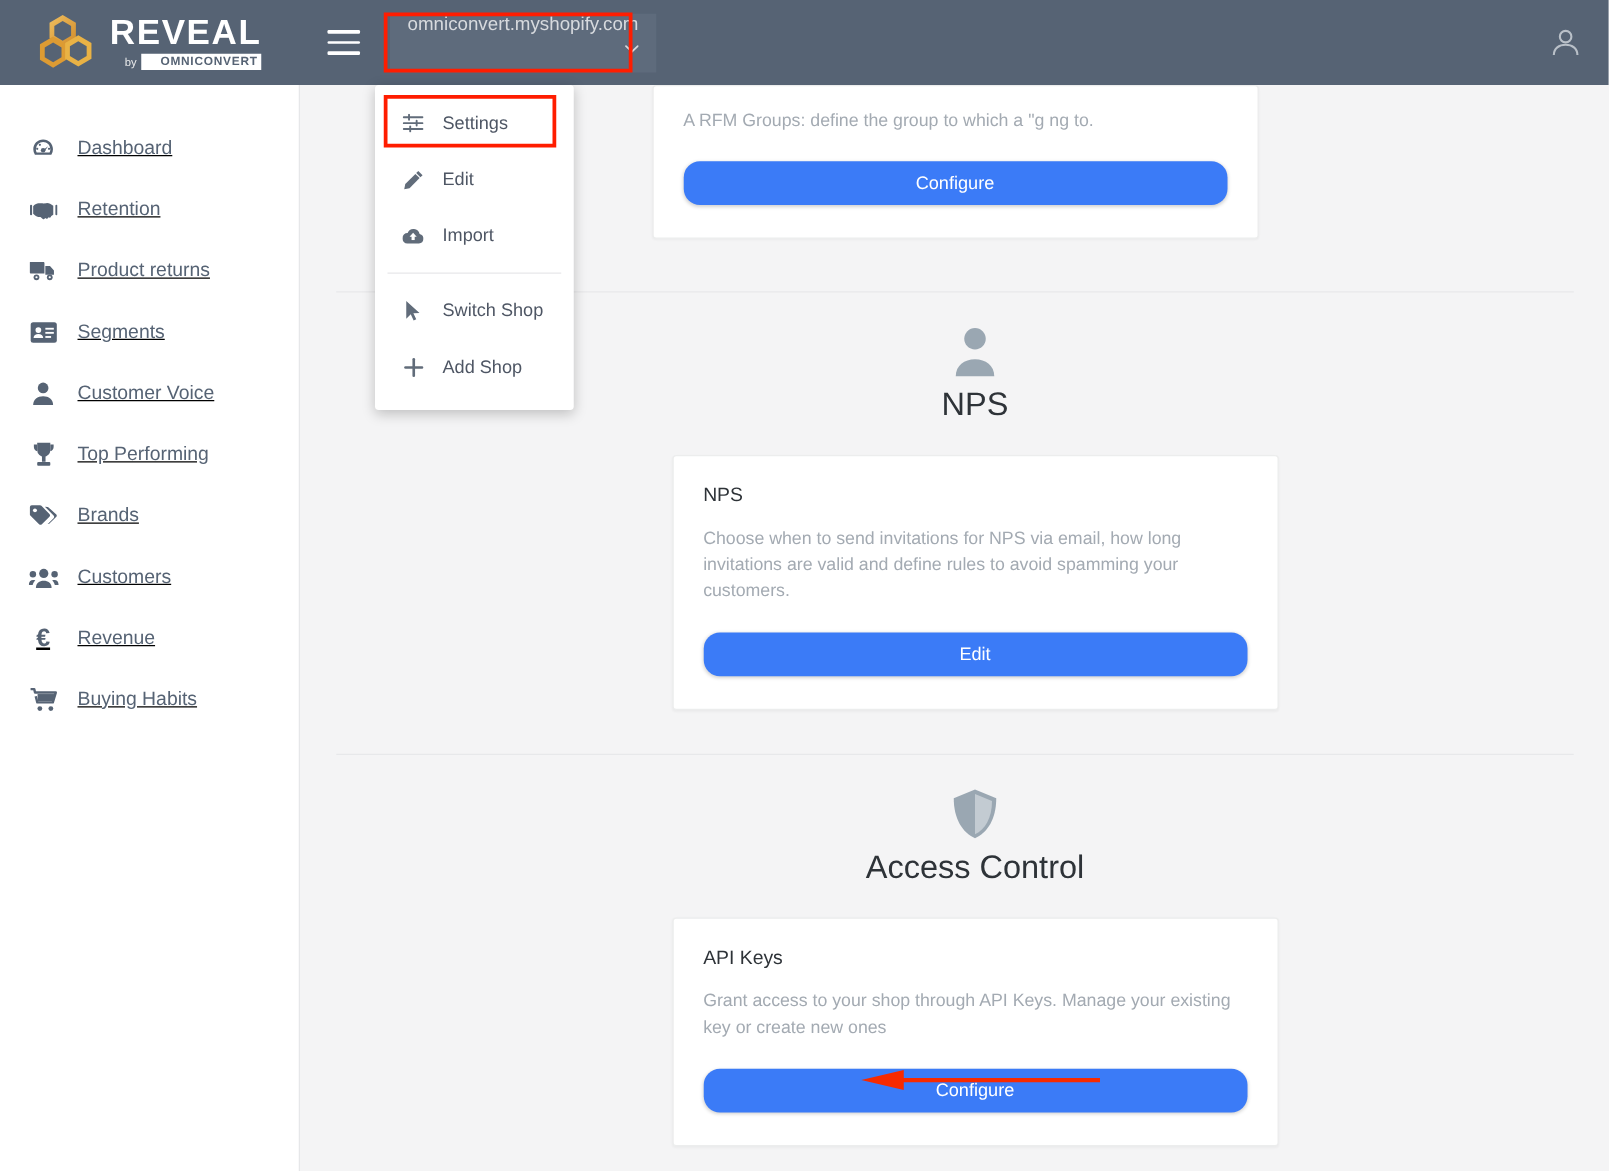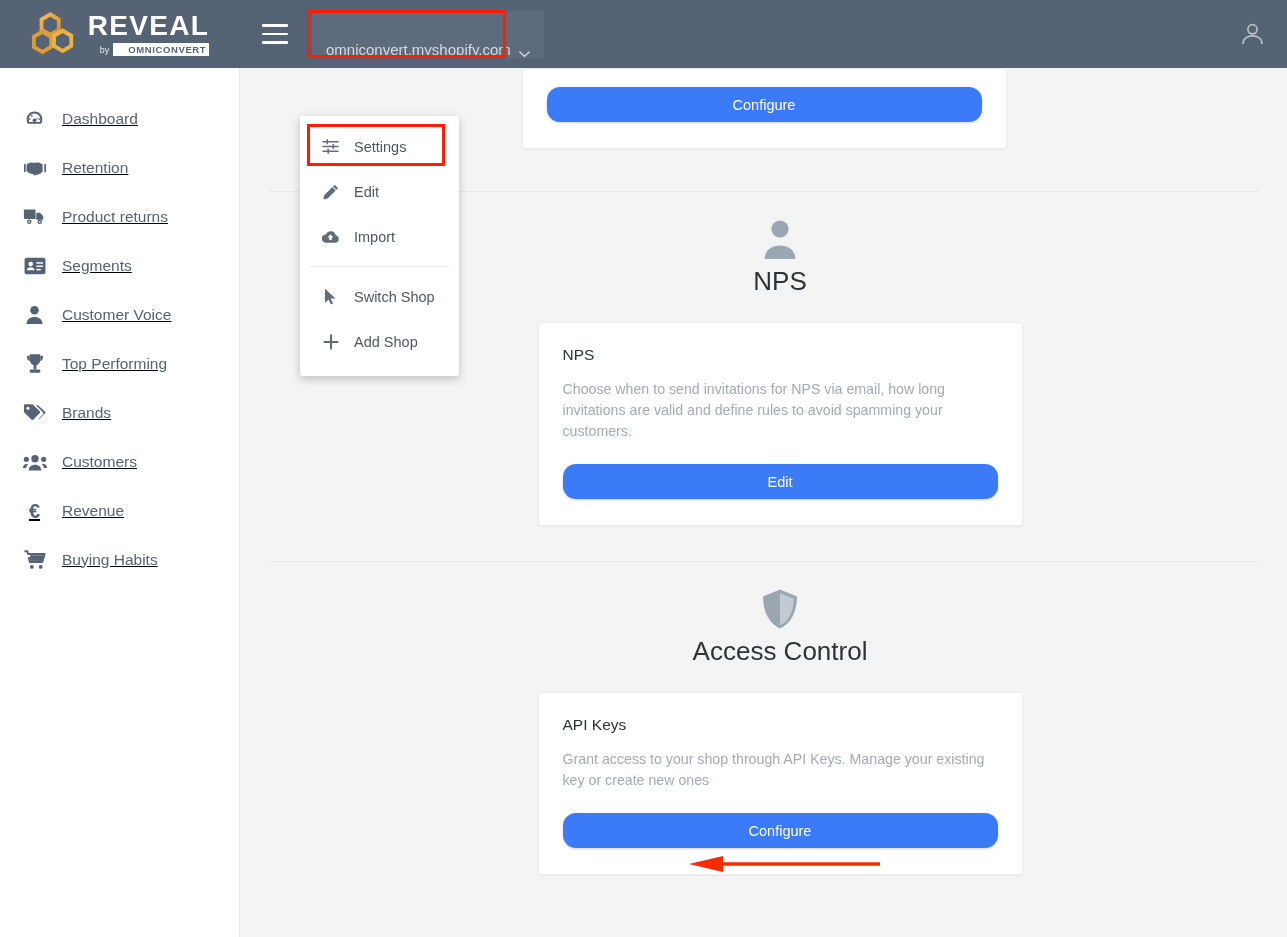--- a/index.html
+++ b/index.html
@@ -48,20 +48,21 @@
   .hamburger span { display: block; height: 2.6px; background: #ffffff; border-radius: 1px; }
 
   .shop-select {
     position: relative;
     margin-left: 24px;
     height: 47px;
     padding: 0 14px 0 14px;
     background: #5e6b7c;
     display: flex; align-items: flex-end; gap: 8px;
     cursor: pointer;
+    flex-direction: column;
   }
   .shop-select .shop-name { color: #d7dade; font-size: 15px; }
   .shop-select-outline {
     position: absolute; left: 307px; top: 10px;
     width: 199px; height: 48px;
     border: 3px solid #ff1d00;
     pointer-events: none;
     z-index: 60;
   }
   .user-avatar-btn {
@@ -148,21 +149,20 @@
 
   
   .dropdown {
     position: absolute; left: 300px; top: 68px;
     width: 159px;
     background: #ffffff;
     border-radius: 3px;
     box-shadow: 0 3px 10px rgba(0,0,0,0.22);
     padding: 8px 0 12px 0;
     z-index: 55;
-    margin-top: 48px;
   }
   .menu-item {
     display: flex; align-items: center;
     height: 45px; padding-left: 22px; gap: 15px;
     cursor: pointer;
   }
   .menu-ico {
     width: 17px; height: 17px; flex: 0 0 17px;
     display: flex; align-items: center; justify-content: center;
     color: #616c7a;
@@ -359,20 +359,26 @@
             <circle cx="18.2" cy="18" r="2.1"></circle>
         </svg>
       </span>
       <span class="nav-label">Buying Habits</span>
     </div>
   </div>
 
   <div class="main">
 
     <div class="card-top">
+      <div class="card-desc">
+        <span>A</span>
+        <span>RFM Groups: define the group to which a</span>
+        <span>"g</span>
+        <span>ng to.</span>
+      </div>
       <button class="btn-primary">Configure</button>
     </div>
 
     <div class="divider" style="margin-top:42px;"></div>
 
     <div class="section">
       <div class="section-head">
         <svg class="section-ico" viewBox="0 0 40 42">
           <circle cx="20" cy="11" r="8.6" fill="#9aa7b2"></circle>
           <path d="M4.6 41c0-8.6 6.9-13.6 15.4-13.6S35.4 32.4 35.4 41z" fill="#9aa7b2"></path>

